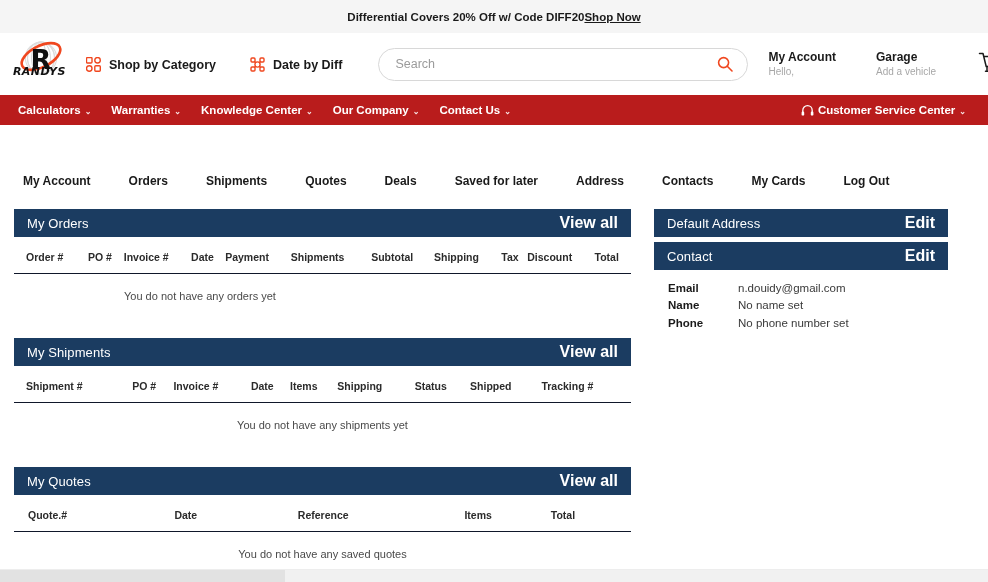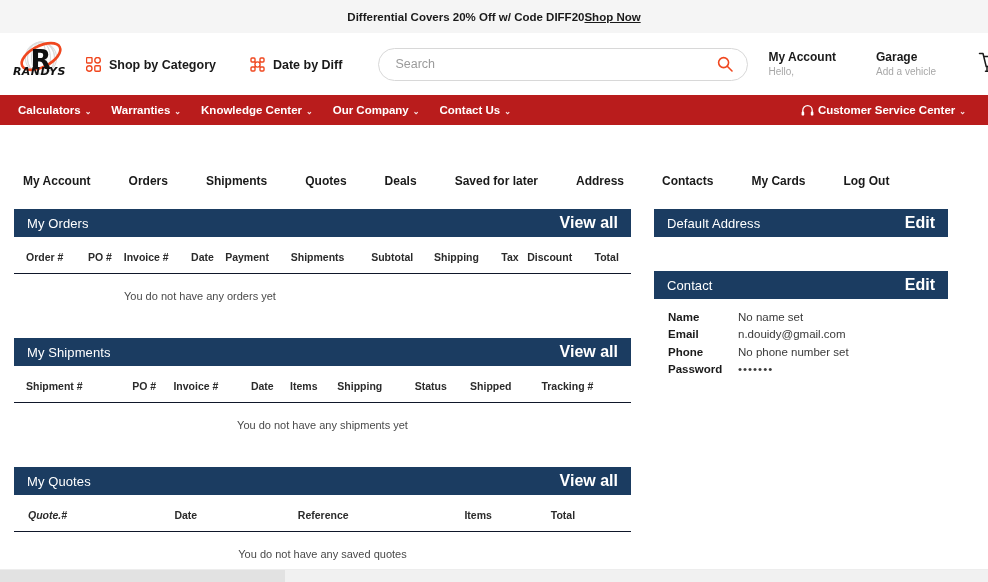--- a/index.html
+++ b/index.html
@@ -134,28 +134,28 @@
     border-bottom:1px solid #0f172a;
     white-space:nowrap;
   }
   table.grid td.empty {
     font-size:11px; color:#4a4a4a;
     padding:16px 0 14px 0;
     text-align:center;
   }
   .orders-head th:first-child { padding-left:12px; }
   .shipments-head th:first-child { padding-left:12px; }
-  .quotes-head th:first-child { padding-left:14px;font-style:italic; }
+  .quotes-head th:first-child { padding-left:14px; }
 
   .orders-empty { padding-left:0; text-align:left !important; padding-left:110px !important; }
   .shipments-empty { text-align:center !important; padding-right:60px; }
   .quotes-empty { text-align:center !important; }
 
   
-  .rpanel { margin-bottom:34px; }
+  .rpanel { margin-bottom:5px; }
   .rbody { padding:10px 0 4px 14px; }
   .rrow { display:flex; font-size:11.5px; line-height:1.52; }
   .rlabel { width:70px; flex:0 0 70px; font-weight:bold; color:#1a1a1a; }
   .rvalue { color:#3a3a3a; }
   .dots { letter-spacing:1px; color:#3a3a3a; }
 
   
   .hscroll {
     position:absolute; left:0; bottom:0;
     width:988px; height:13px;
@@ -389,35 +389,31 @@
         </div>
       </div>
 
       <div class="rpanel">
         <div class="panel-head">
           <span class="panel-title">Contact</span>
           <span class="panel-action">Edit</span>
         </div>
         <div class="rbody">
           <div class="rrow">
+            <span class="rlabel">Email</span>
+            <span class="rvalue">n.douidy@gmail.com</span>
+          </div>
+          <div class="rrow">
             <span class="rlabel">Name</span>
             <span class="rvalue">No name set</span>
-          </div>
-          <div class="rrow">
-            <span class="rlabel">Email</span>
-            <span class="rvalue">n.douidy@gmail.com</span>
           </div>
           <div class="rrow">
             <span class="rlabel">Phone</span>
             <span class="rvalue">No phone number set</span>
           </div>
-          <div class="rrow">
-            <span class="rlabel">Password</span>
-            <span class="rvalue dots">•••••••</span>
-          </div>
         </div>
       </div>
 
     </div>
   </div>
 
   <div class="hscroll">
     <div class="hthumb"></div>
   </div>
 

